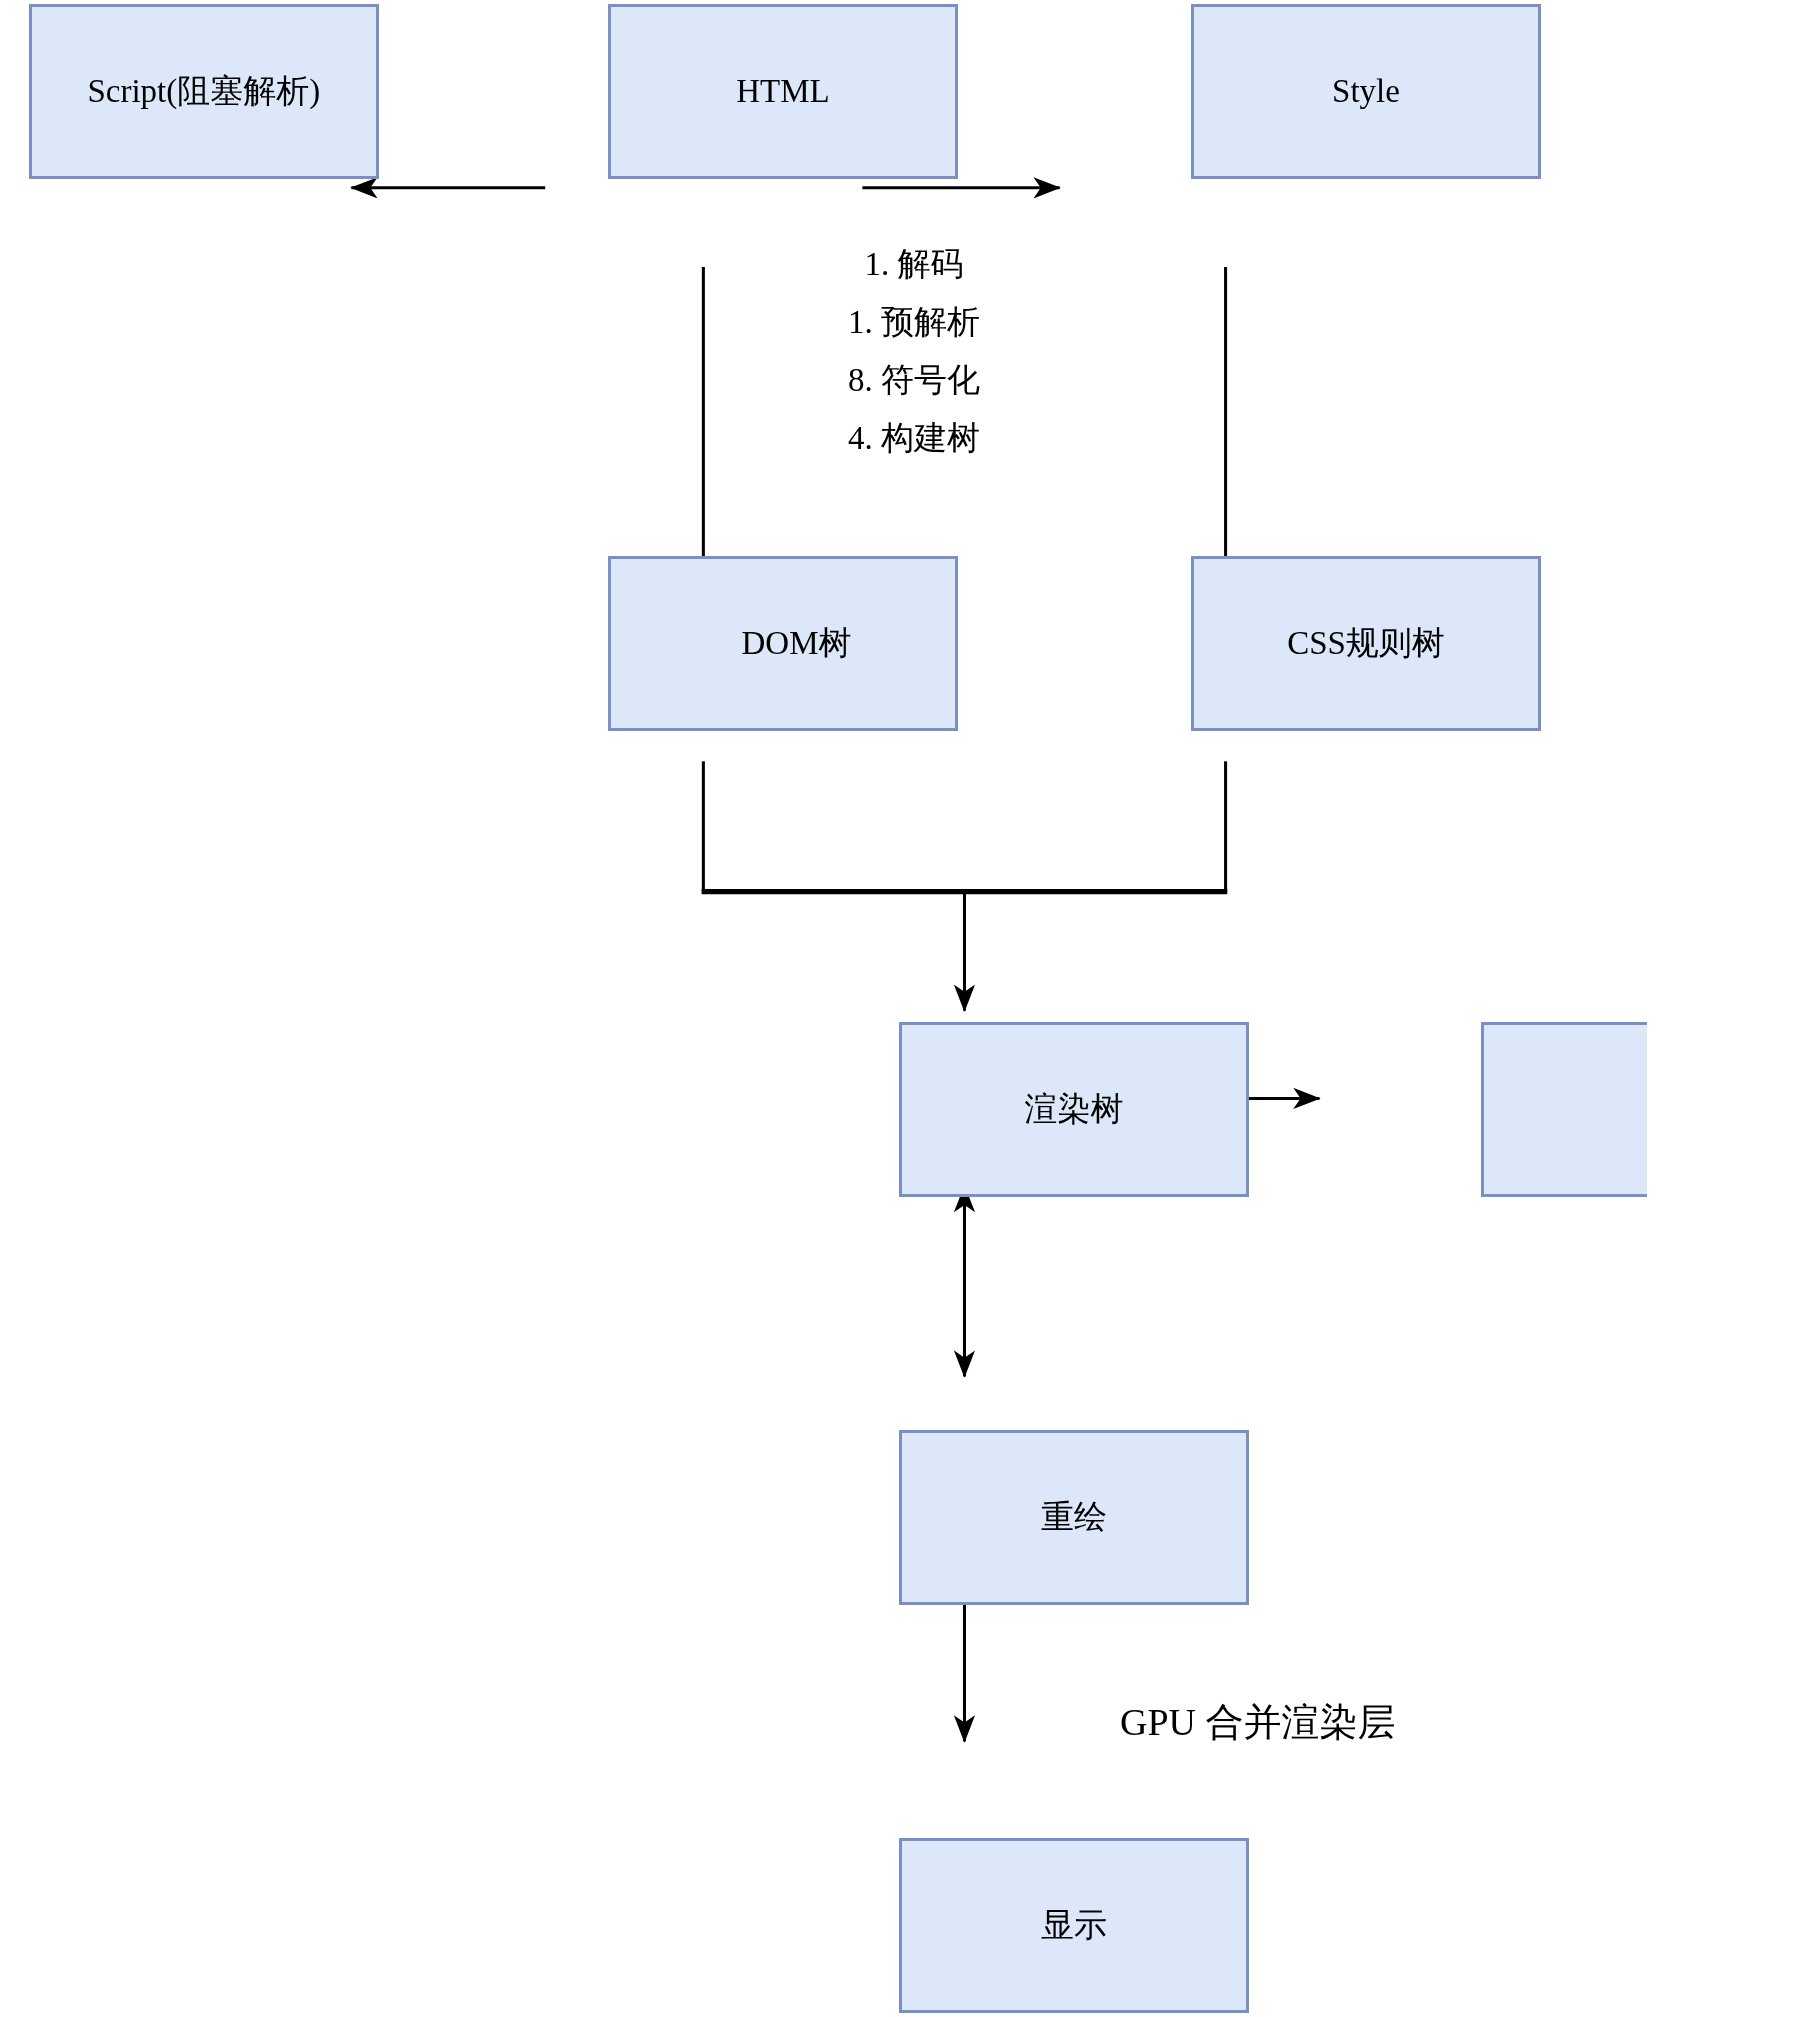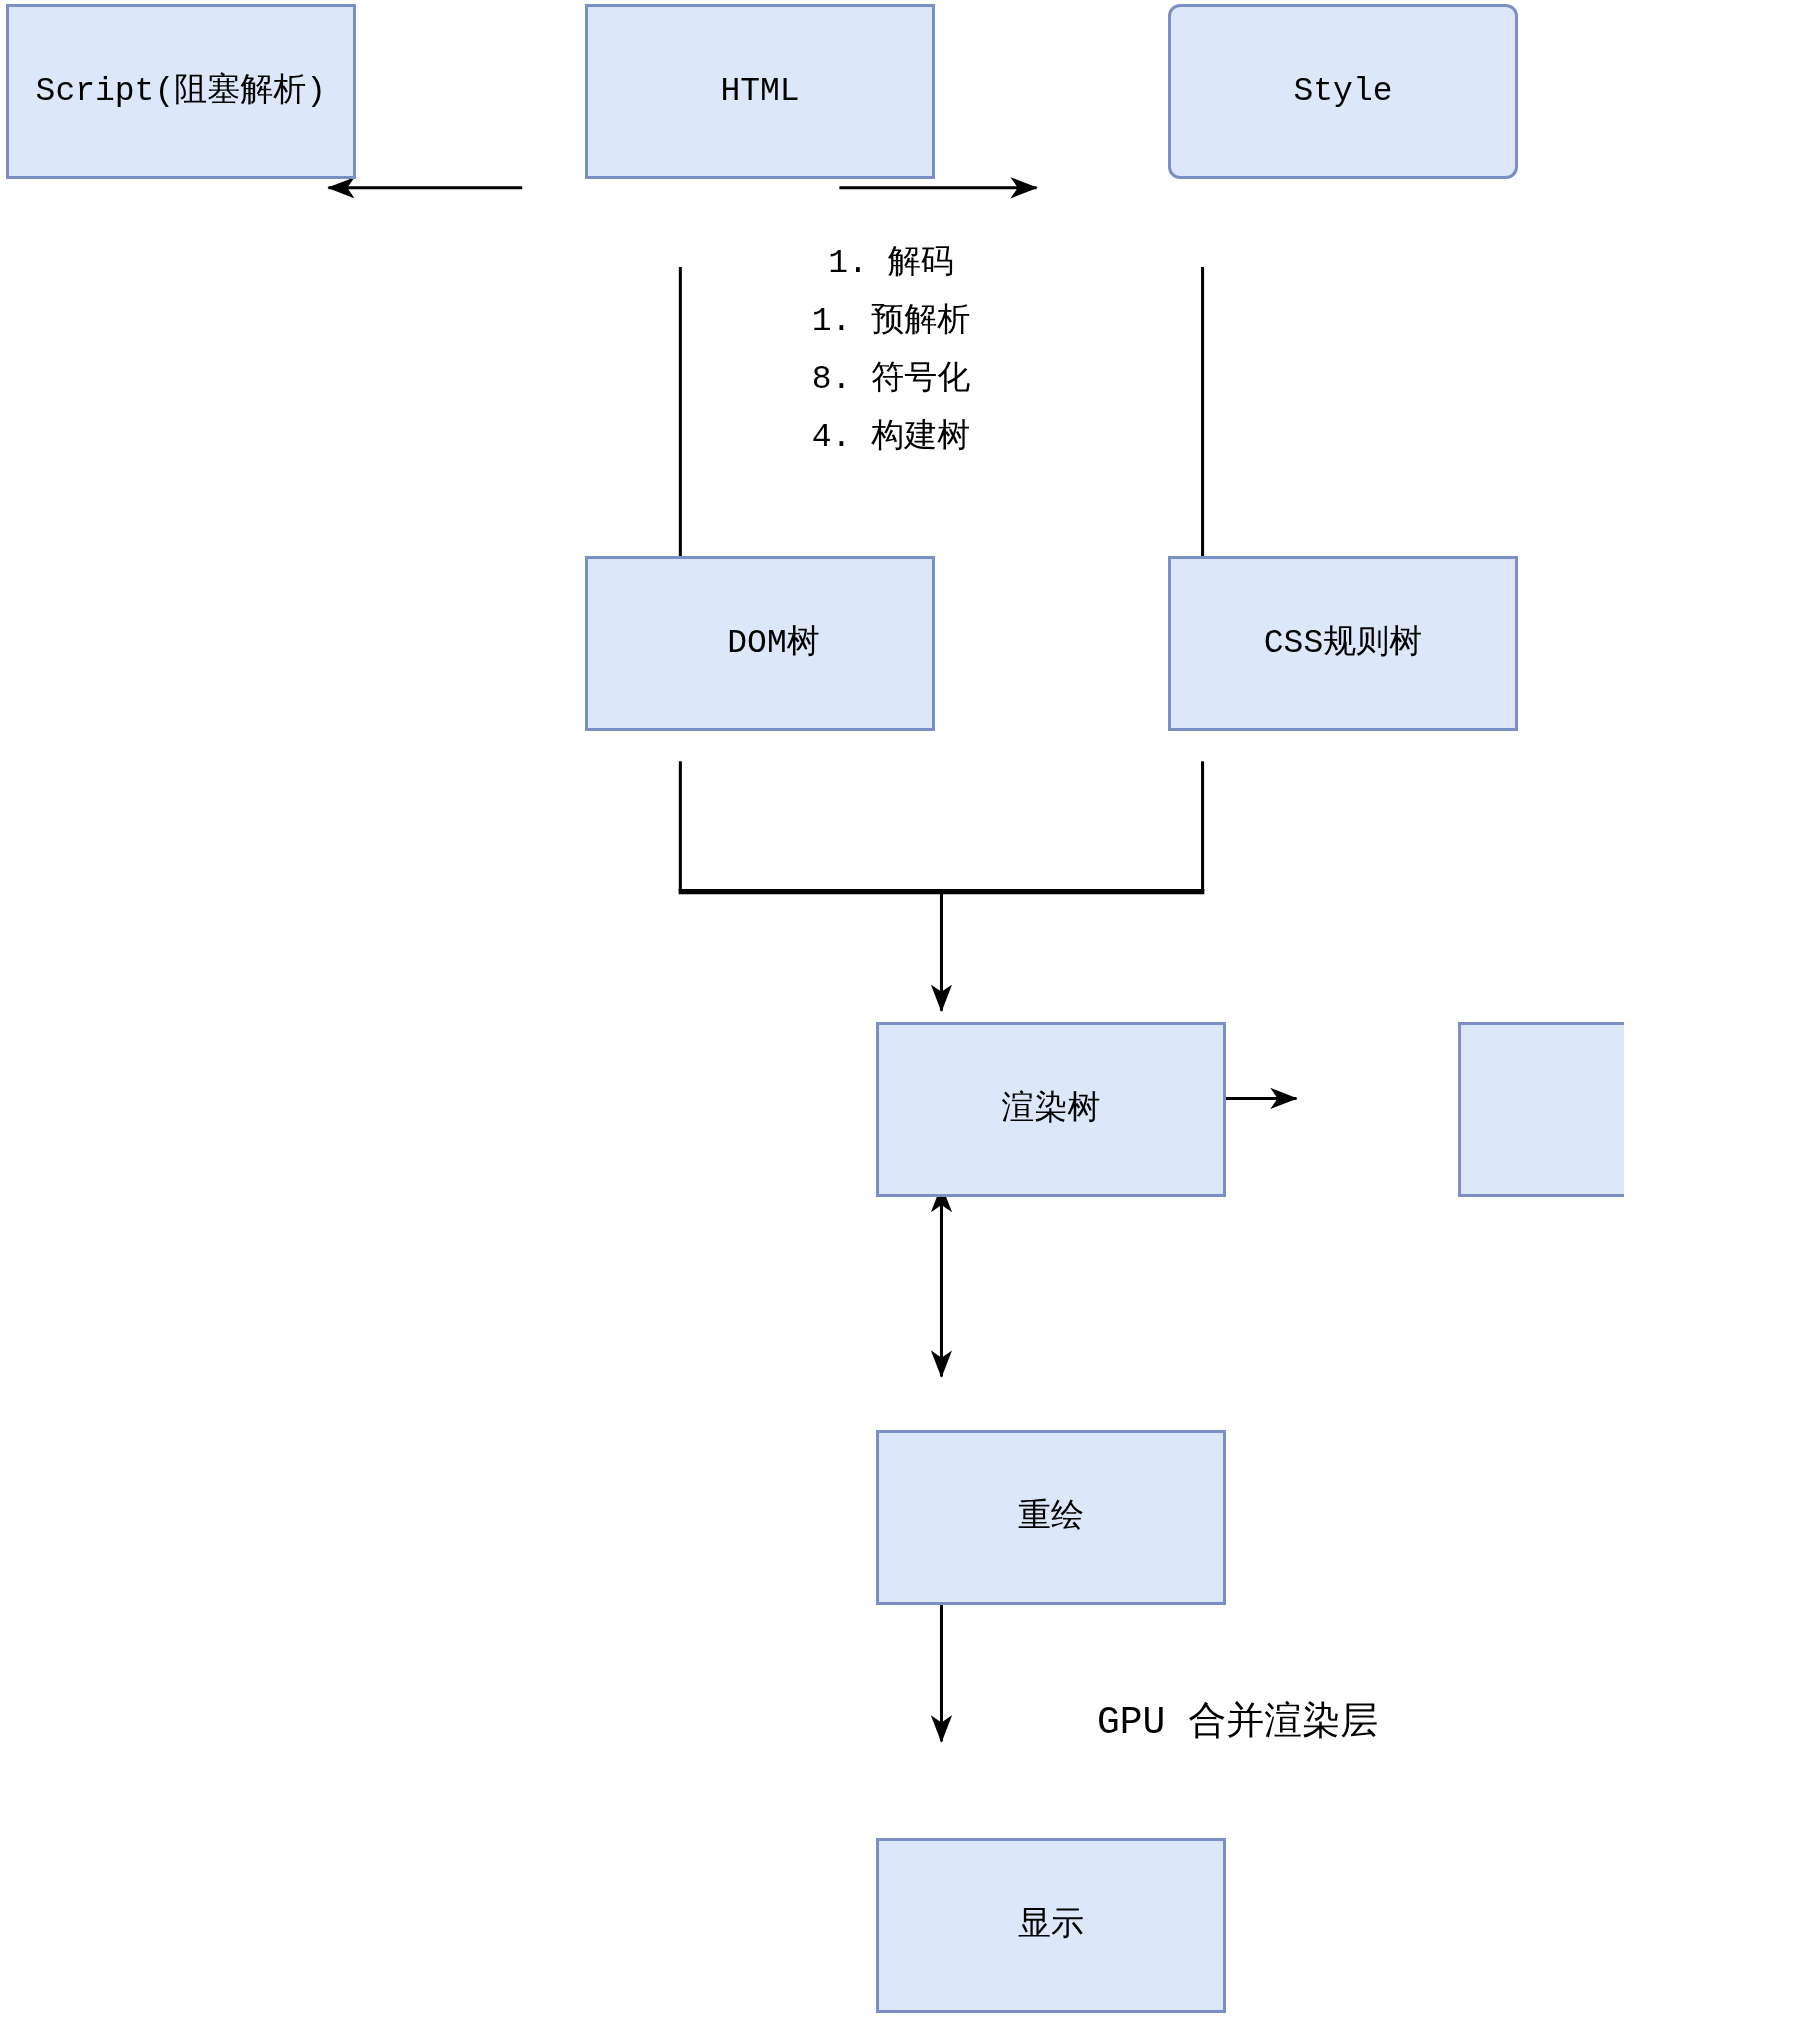--- a/index.html
+++ b/index.html
@@ -6,38 +6,39 @@
     --node-fill:#dce8fa;
     --node-border:#7a90c5;
     --arrow:#000000;
     --text:#000000;
   }
   html,body{margin:0;padding:0;background:#ffffff;}
   #stage{
     position:relative;
     width:1624px;height:2017px;
     overflow:hidden;
-    font-family:Liberation Mono, monospace;
+    font-family:Liberation Serif, serif;
     color:var(--text);
+    margin-left:23px;
   }
   #connectors{position:absolute;left:0;top:0;width:100%;height:100%;}
   .node{
     position:absolute;
     width:350px;height:175px;
     background:var(--node-fill);
     border:3.9px solid var(--node-border);
     box-sizing:border-box;
     display:flex;align-items:center;justify-content:center;
     font-size:33px;line-height:1.2;
     white-space:nowrap;
   }
   
   .n-script {left:5.8px;   top:3.9px;}
   .n-html   {left:585px; top:3.9px;}
-  .n-style  {left:1168px;top:3.9px;border-radius:12px;}
+  .n-style  {left:1168px;top:3.9px;}
   .n-dom    {left:585px; top:556px;padding-left:27px;}
   .n-css    {left:1168px;top:556px;}
   .n-render {left:876px; top:1022px;}
   .n-reflow {left:1458px;top:1022px;justify-content:flex-end;}
   .n-repaint{left:876px; top:1430px;}
   .n-display{left:876px; top:1838px;}
 
   .steps{
     position:absolute;
     left:891px;top:235px;

